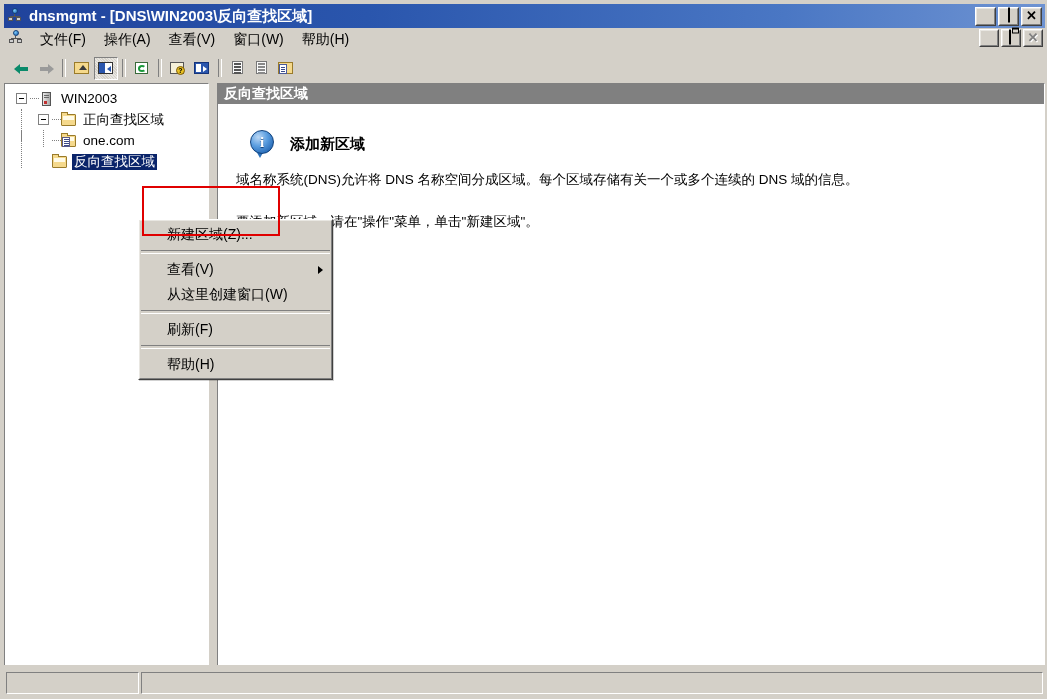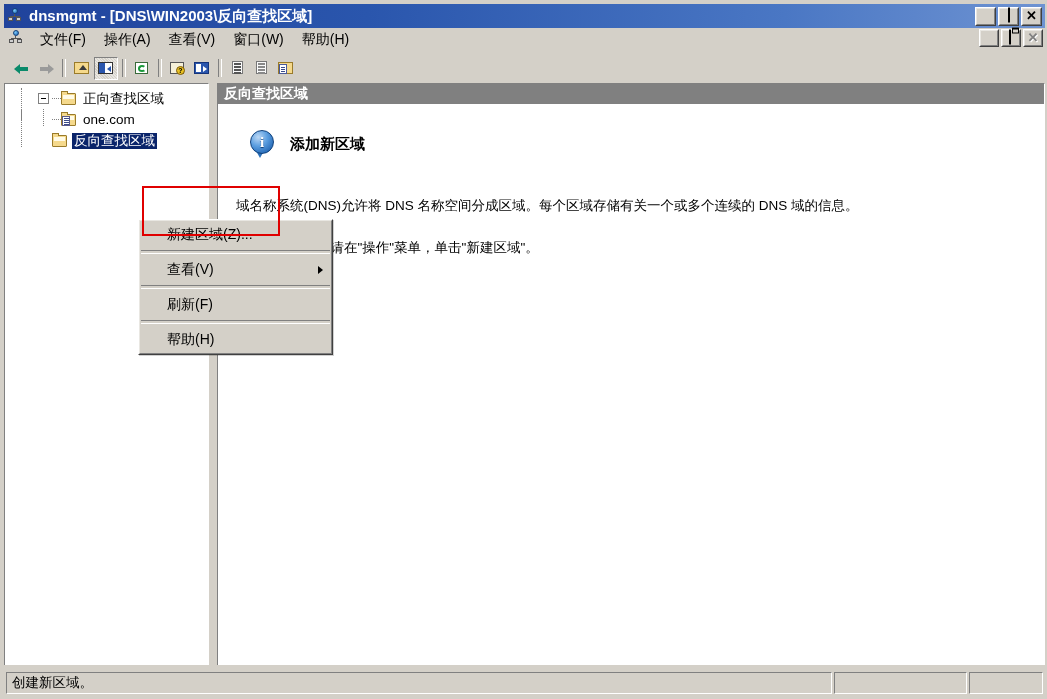--- a/index.html
+++ b/index.html
@@ -88,21 +88,21 @@
     border-right:1px solid #fff;border-bottom:1px solid #fff;
     overflow:hidden;
   }
   .pane-header{
     height:20px;background:#808080;color:#fff;font-weight:bold;font-size:14px;
     display:flex;align-items:center;padding-left:6px;box-sizing:border-box;
   }
   .pane-body{padding:26px 18px 0 18px;}
   .pane-title-row{display:flex;align-items:center;gap:14px;margin-left:14px;}
   .pane-title{font-size:15px;font-weight:bold;color:#000;}
-  .pane-para{margin-top:38px;font-size:13.5px;color:#000;line-height:1.5;}
+  .pane-para{margin-top:12px;font-size:13.5px;color:#000;line-height:1.5;}
   .pane-para.p2{margin-top:22px;}
 
   
   .infoicon{width:26px;height:28px;position:relative;flex:0 0 auto;}
   .infoicon .ball{
     position:absolute;left:0;top:0;width:24px;height:24px;border-radius:50%;
     background:radial-gradient(circle at 33% 28%,#bcd8f5 0%,#5b9ee0 42%,#1b5fae 88%);
     border:1px solid #11427d;box-sizing:border-box;
   }
   .infoicon .tail{
@@ -382,20 +382,32 @@
         </div>
     </div>
   </div>
 
   <div class="client">
 
     <div class="treepane">
       <div class="tree">
 
 
+        <div class="row">
+          <span class="indent" style="width:11px"></span>
+          <span class="pm"></span>
+          <span class="dots"></span>
+          <span class="ico">
+            <span class="ic-server">
+                <u></u>
+                <i></i>
+              </span>
+          </span>
+          <span class="lbl">WIN2003</span>
+        </div>
 
 
         <div class="row">
           <span class="indent" style="width:33px;position:relative">
             <span class="vline" style="left:16px;top:-11px;height:32px"></span>
           </span>
           <span class="pm"></span>
           <span class="dots"></span>
           <span class="ico">
             <span class="ic-folder"></span>
@@ -454,32 +466,34 @@
 
   <div class="ctxmenu">
     <div class="ctxitem">
       <span>新建区域(Z)...</span>
     </div>
     <div class="ctxsep"></div>
     <div class="ctxitem">
       <span>查看(V)</span>
       <span class="sub"></span>
     </div>
+    <div class="ctxitem">
+      <span>从这里创建窗口(W)</span>
+    </div>
     <div class="ctxsep"></div>
     <div class="ctxitem">
       <span>刷新(F)</span>
     </div>
     <div class="ctxsep"></div>
     <div class="ctxitem">
       <span>帮助(H)</span>
     </div>
   </div>
 
   <div class="annot"></div>
 
   <div class="sbstrip"></div>
   <div class="statusbar">
-    <div class="sbpanel sb1">创建新区域。</div>
     <div class="sbpanel sb2"></div>
     <div class="sbpanel sb3"></div>
   </div>
 
 </div>
 
 </body></html>

